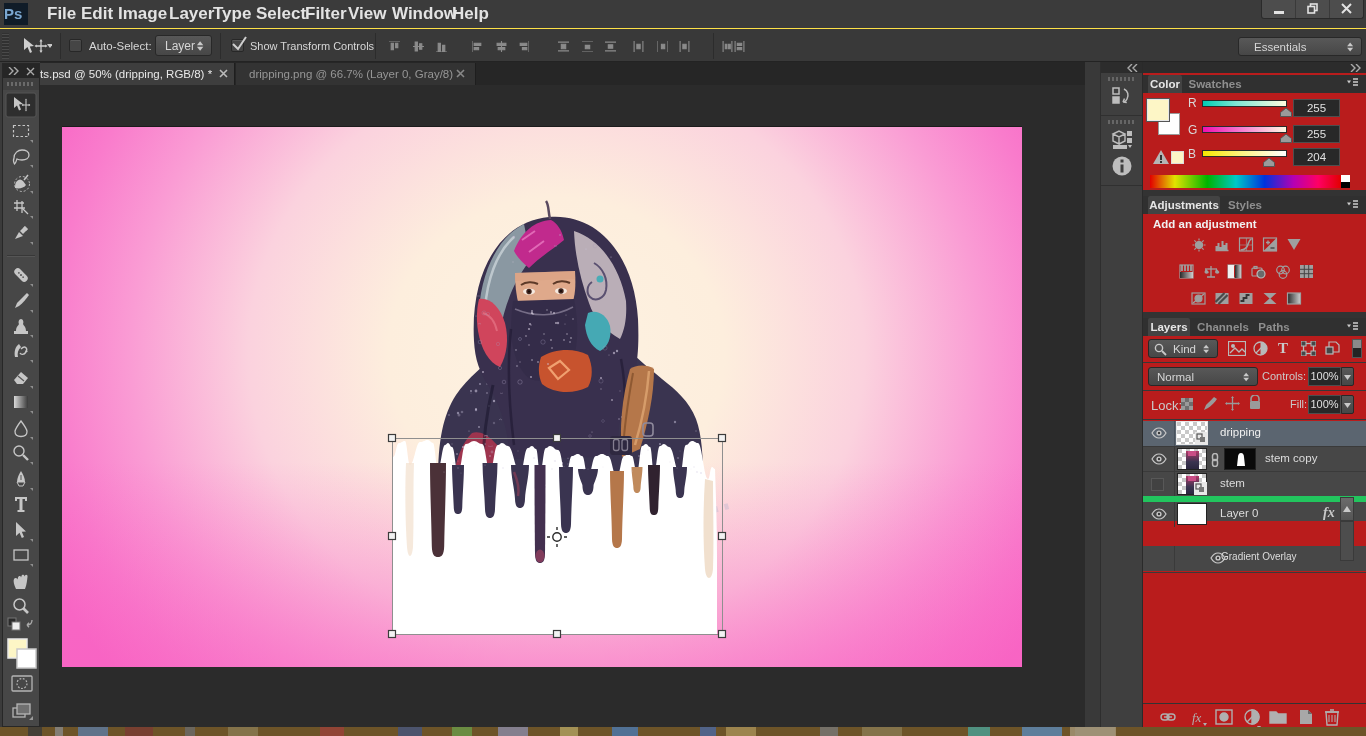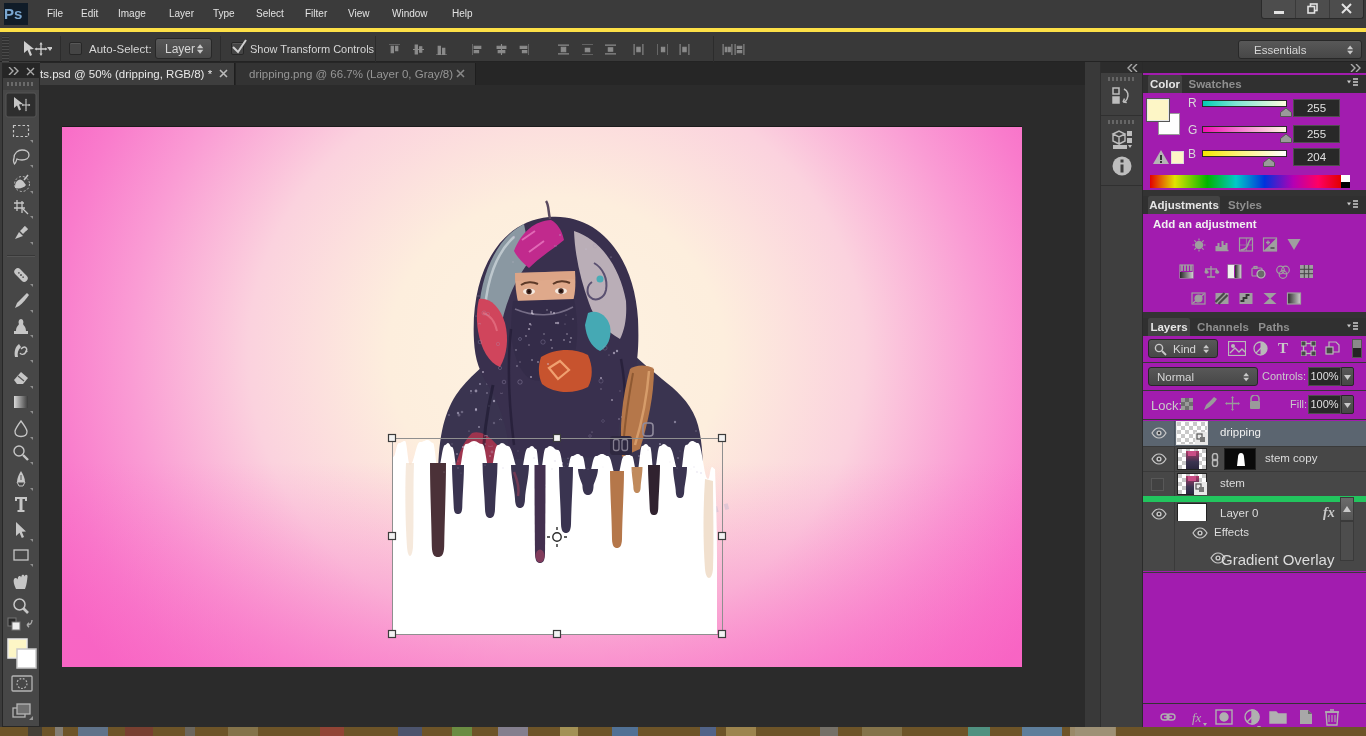--- a/index.html
+++ b/index.html
@@ -5,32 +5,32 @@
 * { margin:0; padding:0; box-sizing:border-box; }
 html,body { width:1366px; height:736px; overflow:hidden; background:#3b3b3b;
   font-family:"Liberation Sans", sans-serif; }
 #stage { position:relative; width:1366px; height:736px; }
 .abs { position:absolute; }
 
 
 #menubar { left:0; top:0; width:1366px; height:28px; background:#3b3b3b; }
 #pslogo { left:4px; top:3px; width:24px; height:22px; background:#101c28;
   color:#7ba7d0; font-weight:bold; font-size:15px; text-align:left; line-height:22px; }
-.menuitem { position:absolute; top:0; height:28px; line-height:28px; color:#e3e3e3; font-size:10px; }
+.menuitem { position:absolute; top:0; height:28px; line-height:28px; color:#e3e3e3; font-size:17px;font-weight:bold; }
 
 
 #winbtns { left:1261px; top:0; width:103px; height:19px; background:#4d4d4d;
   border:1px solid #2a2a2a; border-top:none; border-radius:0 0 3px 3px; display:flex; }
 #winbtns div { flex:1; border-right:1px solid #3a3a3a; color:#dcdcdc; text-align:center;
   font-size:11px; line-height:17px; font-weight:bold; }
 #winbtns div:last-child { border-right:none; }
 
 
 #optbar { left:0; top:28px; width:1366px; height:34px; background:#393939;
-  border-top:4px solid #fde047; border-bottom:1px solid #232323; }
+  border-top:1px solid #fde047; border-bottom:1px solid #232323; }
 .grip { position:absolute; left:2px; top:4px; width:7px; height:26px;
   background:repeating-linear-gradient(0deg,#4a4a4a 0 1px,#313131 1px 3px); }
 .osep { position:absolute; top:4px; width:1px; height:26px; background:#2c2c2c; }
 .olabel { position:absolute; color:#d6d6d6; font-size:11.5px; top:11px; }
 .checkbox { position:absolute; top:10px; width:13px; height:13px; background:#454545;
   border:1px solid #272727; border-radius:2px; box-shadow:inset 0 1px 0 #585858; }
 .dropbtn { position:absolute; background:linear-gradient(#585858,#474747);
   border:1px solid #282828; border-radius:3px; color:#d6d6d6; font-size:11.5px; }
 .updown { position:absolute; right:6px; top:50%; margin-top:-7px; width:9px; height:14px; }
 .updown:before { content:""; position:absolute; left:0; top:1px; border:4px solid transparent;
@@ -63,21 +63,21 @@
 #toolhead { position:absolute; left:0; top:0; width:36px; height:14px; background:#262626; }
 #toolgrip { position:absolute; left:0; top:14px; width:36px; height:12px;
   background:#3f3f3f; }
 #toolgrip:before { content:""; position:absolute; left:4px; top:4px; width:28px; height:4px;
   background:repeating-linear-gradient(90deg,#6a6a6a 0 2px,#3f3f3f 2px 4px); }
 
 
 #gutter { left:1085px; top:62px; width:15px; height:665px; background:#393939; }
 #icondock { left:1100px; top:62px; width:42px; height:665px; background:#3f3f3f; border-left:1px solid #2e2e2e; }
 #dockhead { position:absolute; left:0; top:0; width:42px; height:11px; background:#2c2c2c; color:#bbb; }
-#maindock { left:1142px; top:62px; width:224px; height:665px; background:#a21caf; border-left:1px solid #2a2a2a; }
+#maindock { left:1142px; top:62px; width:224px; height:665px; background:#b91c1c; border-left:1px solid #2a2a2a; }
 #dockhead2 { position:absolute; left:0; top:0; width:224px; height:11px; background:#2c2c2c; }
 
 .ptabs { position:absolute; left:0; width:224px; height:18px; background:#303030; }
 .ptab { position:absolute; top:0; height:18px; line-height:18px; font-size:11.5px; font-weight:bold;
   color:#8f8f8f; text-align:center; }
 .ptab.on { background:#434343; color:#e6e6e6; border-radius:2px 2px 0 0; }
 .pmenu { position:absolute; right:4px; top:4px; width:16px; height:10px; }
 
 .valbox { position:absolute; width:47px; height:18px; background:#282828; border:1px solid #4e4e4e;
   color:#e0e0e0; font-size:11.5px; text-align:center; line-height:17px; }
@@ -1100,38 +1100,29 @@
 <path d="M1,6 C3,2.5 6,1 8,1 C10,1 13,2.5 15,6 C13,9.5 10,11 8,11 C6,11 3,9.5 1,6 Z" fill="none" stroke="#c9c9c9" stroke-width="1.2"></path>
 <circle cx="8" cy="6" r="2.6" fill="#c9c9c9"></circle>
               <circle cx="8" cy="6" r="1.2" fill="#3a3a3a"></circle>
             </svg>
     <div style="position:absolute;left:31px;top:0;width:1px;height:25px;background:#3a3a3a"></div>
     <div style="position:absolute;left:34px;top:1px;width:30px;height:22px;background:#fff;border:1px solid #222"></div>
     <div style="position:absolute;left:77px;top:5px;font-size:11.5px;color:#dcdcdc">Layer 0</div>
     <div style="position:absolute;left:180px;top:3px;font-size:14px;color:#c9c9c9;font-style:italic;font-family:'Liberation Serif',serif"><b>fx</b></div>
   </div>
 
-  <div style="position:absolute;left:0;top:100px;width:224px;height:25px;background:#474747">
-    <svg width="16" height="12" viewBox="0 0 16 12" style="position:absolute;left:49;top:6">
-<path d="M1,6 C3,2.5 6,1 8,1 C10,1 13,2.5 15,6 C13,9.5 10,11 8,11 C6,11 3,9.5 1,6 Z" fill="none" stroke="#c9c9c9" stroke-width="1.2"></path>
-<circle cx="8" cy="6" r="2.6" fill="#c9c9c9"></circle>
-              <circle cx="8" cy="6" r="1.2" fill="#3a3a3a"></circle>
-            </svg>
-    <div style="position:absolute;left:31px;top:0;width:1px;height:25px;background:#3a3a3a"></div>
-    <div style="position:absolute;left:71px;top:5px;font-size:11.5px;color:#dcdcdc">Effects</div>
-  </div>
 
   <div style="position:absolute;left:0;top:125px;width:224px;height:25px;background:#474747">
     <svg width="16" height="12" viewBox="0 0 16 12" style="position:absolute;left:67;top:6">
 <path d="M1,6 C3,2.5 6,1 8,1 C10,1 13,2.5 15,6 C13,9.5 10,11 8,11 C6,11 3,9.5 1,6 Z" fill="none" stroke="#c9c9c9" stroke-width="1.2"></path>
 <circle cx="8" cy="6" r="2.6" fill="#c9c9c9"></circle>
               <circle cx="8" cy="6" r="1.2" fill="#3a3a3a"></circle>
             </svg>
     <div style="position:absolute;left:31px;top:0;width:1px;height:25px;background:#3a3a3a"></div>
-    <div style="position:absolute;left:78px;top:5px;font-size:15px;color:#dcdcdc">Gradient Overlay</div>
+    <div style="position:absolute;left:78px;top:5px;font-size:10px;color:#dcdcdc">Gradient Overlay</div>
   </div>
   <div style="position:absolute;left:0;top:151px;width:224px;height:1px;background:#3a3a3a"></div>
 
   <div style="position:absolute;left:197px;top:76px;width:14px;height:24px;background:linear-gradient(#6b6b6b,#555);border:1px solid #3a3a3a">
     <svg width="8" height="6" viewBox="0 0 8 6" style="position:absolute;left:2px;top:8px">
               <path d="M4,0 L8,6 L0,6 Z" fill="#c9c9c9"></path>
             </svg>
   </div>
   <div style="position:absolute;left:197px;top:100px;width:14px;height:40px;background:#4d4d4d;border:1px solid #3a3a3a"></div>
 </div>

